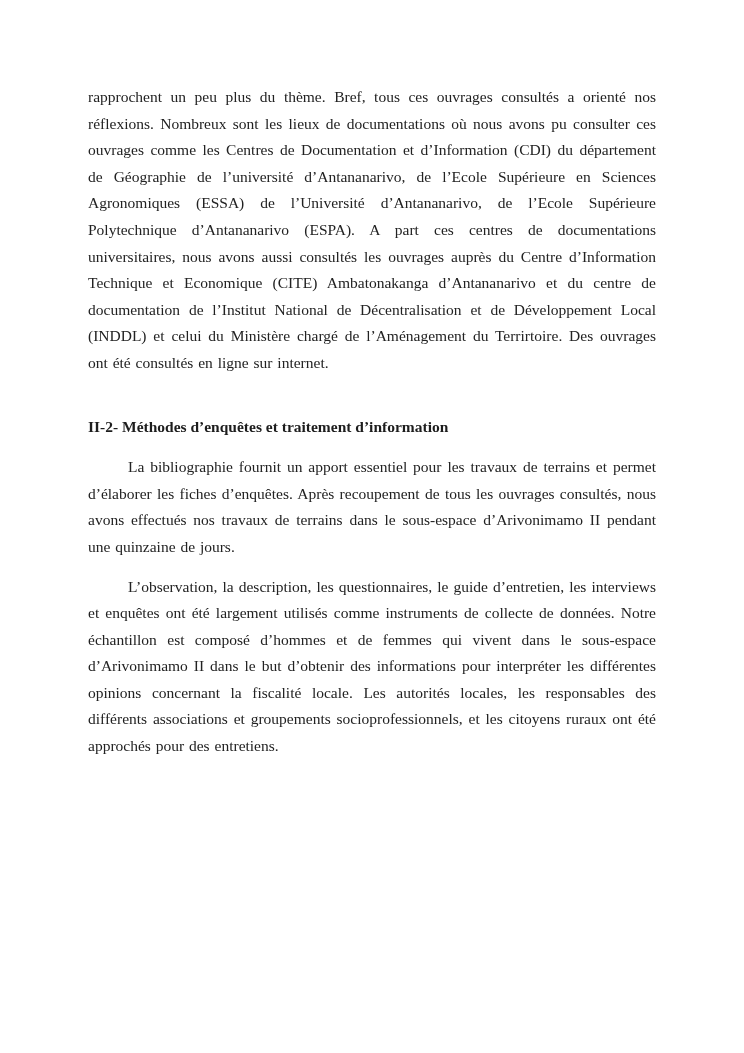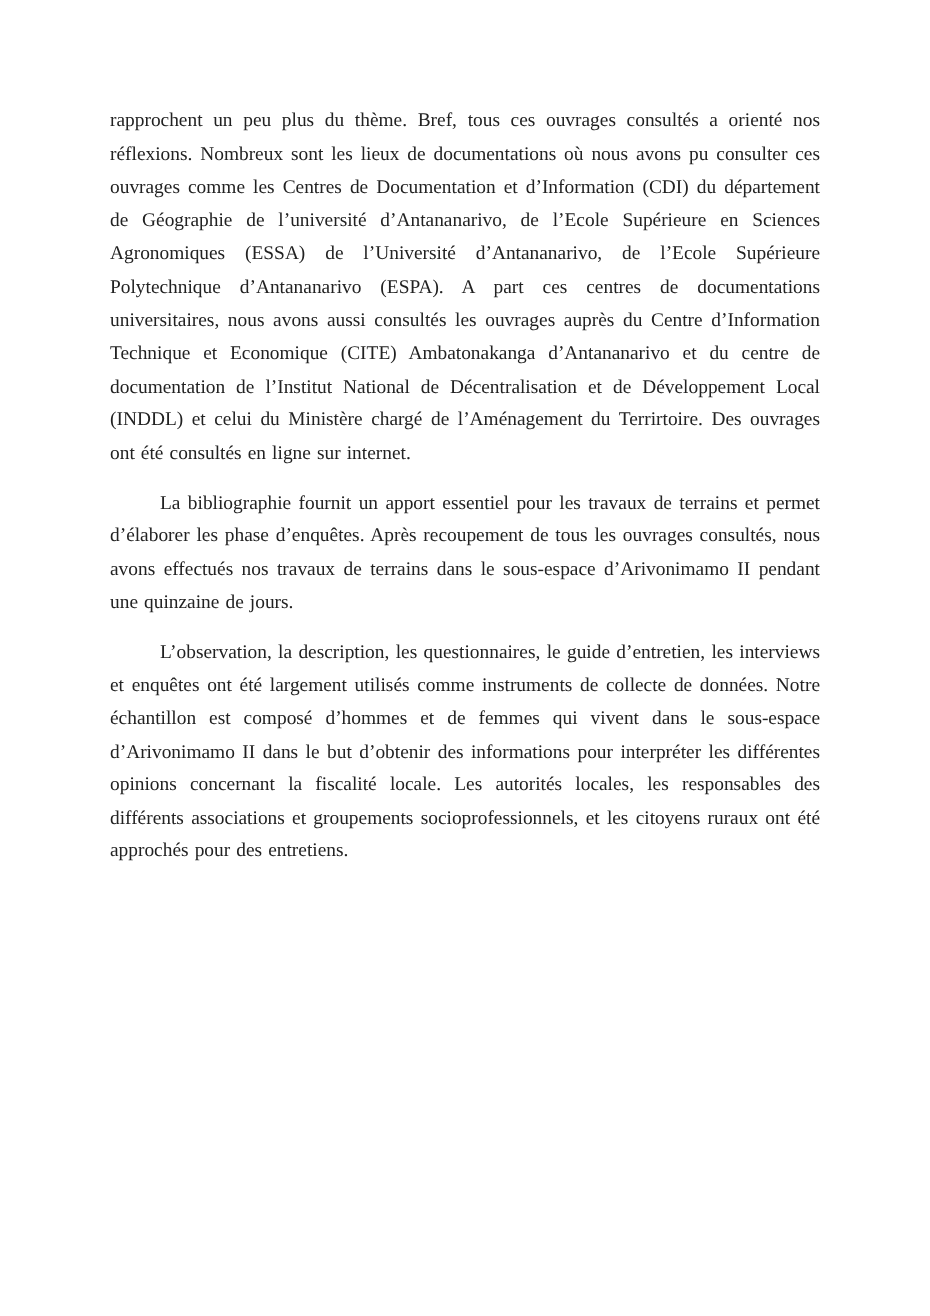--- a/index.html
+++ b/index.html
@@ -51,16 +51,17 @@
     font-size: 13px;
     color: #222222;
   }
 </style>
 </head>
 <body>
 
 <div class="page">
   <div class="content">
     <p class="para">rapprochent un peu plus du thème. Bref, tous ces ouvrages consultés a orienté nos réflexions. Nombreux sont les lieux de documentations où nous avons pu consulter ces ouvrages comme les Centres de Documentation et d’Information (CDI) du département de Géographie de l’université d’Antananarivo, de l’Ecole Supérieure en Sciences Agronomiques (ESSA) de l’Université d’Antananarivo, de l’Ecole Supérieure Polytechnique d’Antananarivo (ESPA). A part ces centres de documentations universitaires, nous avons aussi consultés les ouvrages auprès du Centre d’Information Technique et Economique (CITE) Ambatonakanga d’Antananarivo et du centre de documentation de l’Institut National de Décentralisation et de Développement Local (INDDL) et celui du Ministère chargé de l’Aménagement du Terrirtoire. Des ouvrages ont été consultés en ligne sur internet.</p>
-    <p class="para indent">La bibliographie fournit un apport essentiel pour les travaux de terrains et permet d’élaborer les phase d’enquêtes. Après recoupement de tous les ouvrages consultés, nous avons effectués nos travaux de terrains dans le sous-espace d’Arivonimamo II pendant une quinzaine de jours.</p>
+    <h2 class="heading">II-2- Méthodes d’enquêtes et traitement d’information</h2>
+    <p class="para indent">La bibliographie fournit un apport essentiel pour les travaux de terrains et permet d’élaborer les fiches d’enquêtes. Après recoupement de tous les ouvrages consultés, nous avons effectués nos travaux de terrains dans le sous-espace d’Arivonimamo II pendant une quinzaine de jours.</p>
     <p class="para indent">L’observation, la description, les questionnaires, le guide d’entretien, les interviews et enquêtes ont été largement utilisés comme instruments de collecte de données. Notre échantillon est composé d’hommes et de femmes qui vivent dans le sous-espace d’Arivonimamo II dans le but d’obtenir des informations pour interpréter les différentes opinions concernant la fiscalité locale. Les autorités locales, les responsables des différents associations et groupements socioprofessionnels, et les citoyens ruraux ont été approchés pour des entretiens.</p>
   </div>
 </div>
 
 </body></html>

